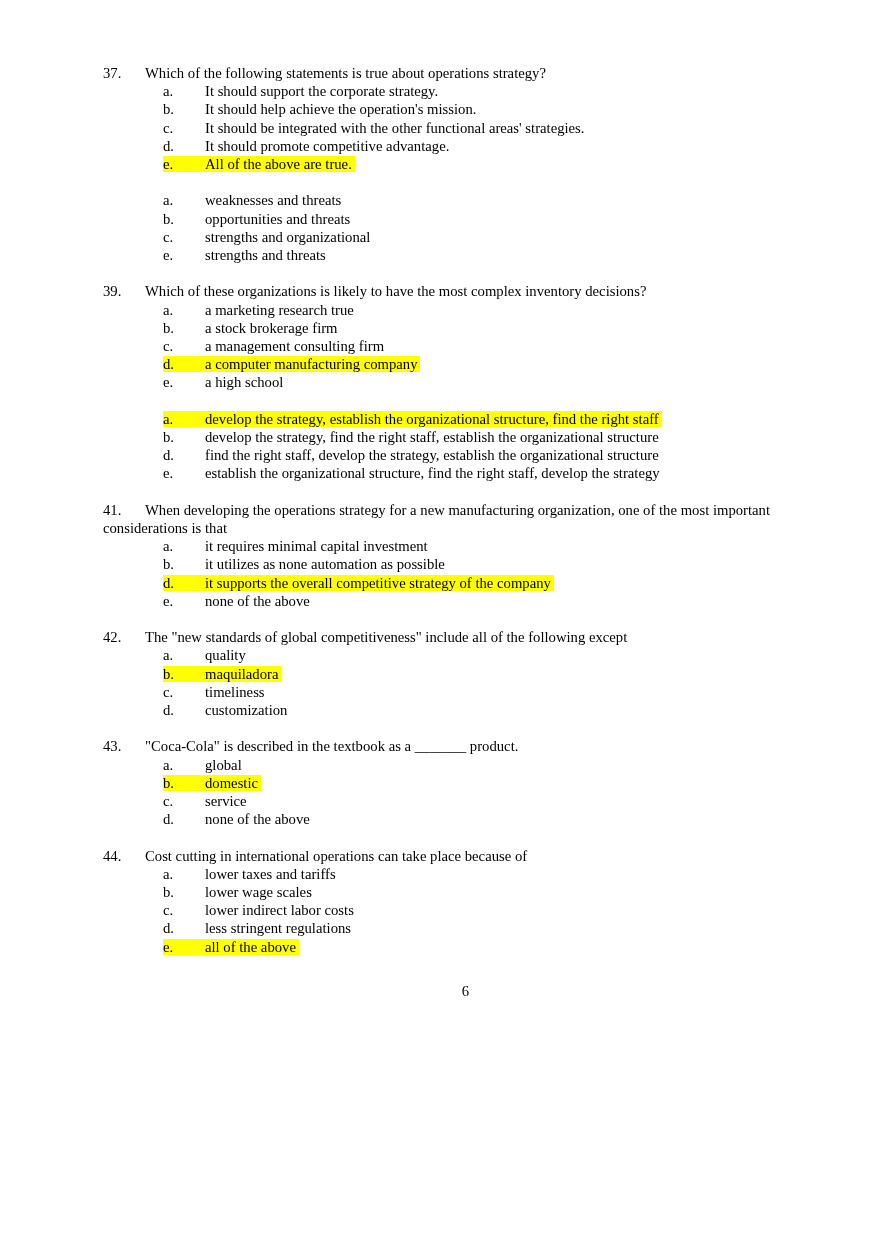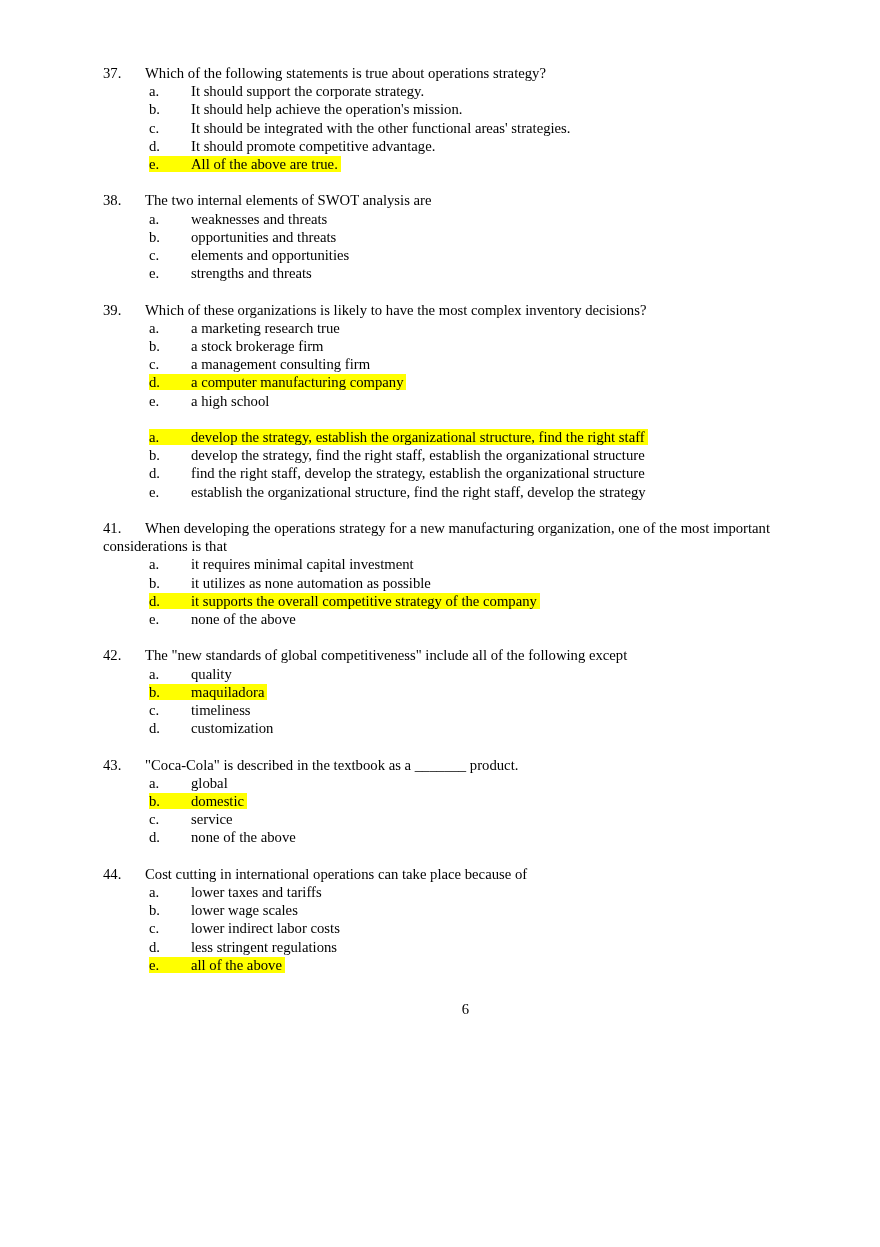--- a/index.html
+++ b/index.html
@@ -19,21 +19,21 @@
     background: #ffffff;
     position: relative;
   }
   .content {
     padding: 64px 52px 0 103px;
   }
   .question { margin-top: 18.2px; }
   .content > .question:first-child { margin-top: 0; }
   .q-line { line-height: 18.2px; }
   .q-num { display: inline-block; width: 42px; vertical-align: top; }
-  .options { margin-left: 46px; }
+  .options { margin-left: 60px; }
   .option { line-height: 18.2px; white-space: nowrap; }
   .opt-wrap { display: inline; }
   .opt-letter { display: inline-block; width: 42px; }
   .hl { background: var(--hl, #ffff00); padding-right: 3px; }
   .page-number {
     text-align: center;
     margin-top: 26px;
     line-height: 18.2px;
   }
 </style>
@@ -48,25 +48,24 @@
       <div class="options">
         <div class="option"><span class="opt-wrap"><span class="opt-letter">a.</span><span class="opt-text">It should support the corporate strategy.</span></span></div>
         <div class="option"><span class="opt-wrap"><span class="opt-letter">b.</span><span class="opt-text">It should help achieve the operation's mission.</span></span></div>
         <div class="option"><span class="opt-wrap"><span class="opt-letter">c.</span><span class="opt-text">It should be integrated with the other functional areas' strategies.</span></span></div>
         <div class="option"><span class="opt-wrap"><span class="opt-letter">d.</span><span class="opt-text">It should promote competitive advantage.</span></span></div>
         <div class="option"><span class="opt-wrap hl"><span class="opt-letter">e.</span><span class="opt-text">All of the above are true.</span></span></div>
       </div>
     </section>
 
     <section class="question">
-      <div class="q-line"><span class="q-num">38.</span><span class="q-text">The two internal elements of SWOT analysis are</span></div>
       <div class="options">
         <div class="option"><span class="opt-wrap"><span class="opt-letter">a.</span><span class="opt-text">weaknesses and threats</span></span></div>
         <div class="option"><span class="opt-wrap"><span class="opt-letter">b.</span><span class="opt-text">opportunities and threats</span></span></div>
-        <div class="option"><span class="opt-wrap"><span class="opt-letter">c.</span><span class="opt-text">elements and opportunities</span></span></div>
+        <div class="option"><span class="opt-wrap"><span class="opt-letter">c.</span><span class="opt-text">strengths and organizational</span></span></div>
         <div class="option"><span class="opt-wrap"><span class="opt-letter">e.</span><span class="opt-text">strengths and threats</span></span></div>
       </div>
     </section>
 
     <section class="question">
       <div class="q-line"><span class="q-num">39.</span><span class="q-text">Which of these organizations is likely to have the most complex inventory decisions?</span></div>
       <div class="options">
         <div class="option"><span class="opt-wrap"><span class="opt-letter">a.</span><span class="opt-text">a marketing research true</span></span></div>
         <div class="option"><span class="opt-wrap"><span class="opt-letter">b.</span><span class="opt-text">a stock brokerage firm</span></span></div>
         <div class="option"><span class="opt-wrap"><span class="opt-letter">c.</span><span class="opt-text">a management consulting firm</span></span></div>

